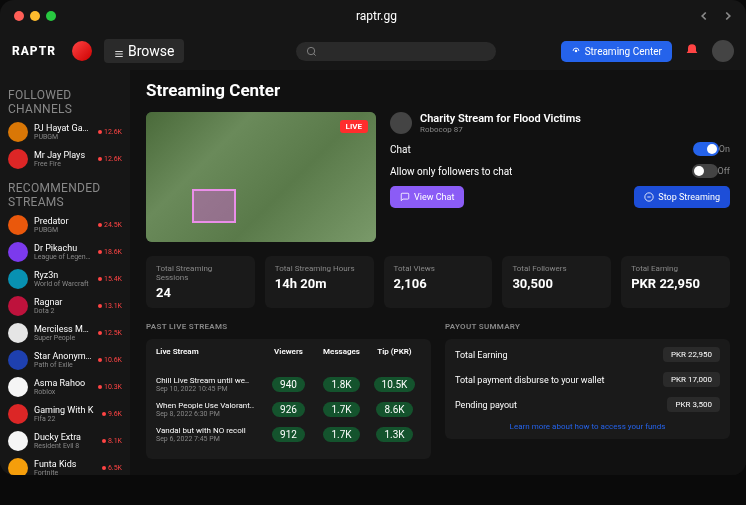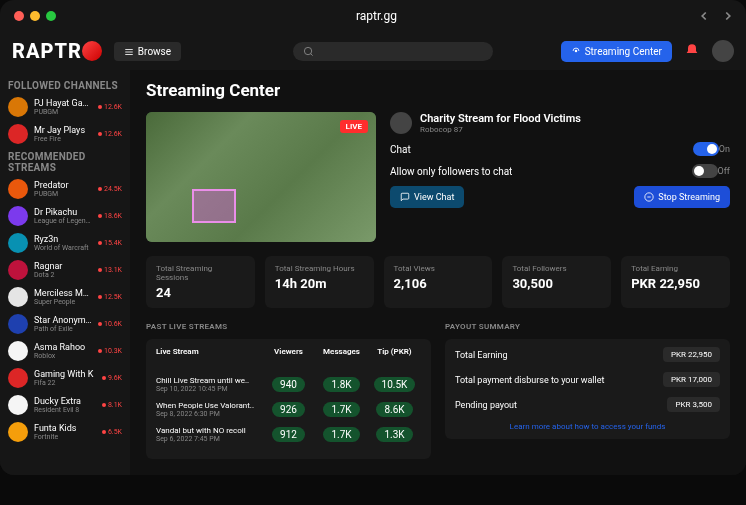--- a/index.html
+++ b/index.html
@@ -6,32 +6,32 @@
 body{background:#0a0a0a;color:#fff;width:746px;height:505px;overflow:hidden}
 .window{width:746px;height:475px;background:#161616;border-radius:14px;overflow:hidden;position:relative}
 .titlebar{height:32px;display:flex;align-items:center;padding:0 14px;gap:300px}
 .dots{display:flex;gap:6px}
 .dot{width:10px;height:10px;border-radius:50%}
 .dot.r{background:#ff5f57}.dot.y{background:#febc2e}.dot.g{background:#28c840}
 .url{color:#fff;font-size:12px;text-align:center;flex:1}
 .navarrows{display:flex;gap:10px;margin-left:auto}
 .chev{width:14px;height:14px;color:#888}
 .topbar{height:38px;display:flex;align-items:center;padding:0 12px;gap:12px;background:#161616}
-.logo{display:flex;align-items:center;gap:0;font-weight:800;font-size:20px;letter-spacing:1px}
+.logo{display:flex;align-items:center;gap:16px;font-weight:800;font-size:12px;letter-spacing:1px}
 .logoicon{width:20px;height:20px;background:linear-gradient(135deg,#ff4444,#cc0000);border-radius:50%}
-.browsebtn{background:#2a2a2a;color:#fff;border:none;padding:4px 10px;border-radius:4px;font-size:10px;display:flex;align-items:flex-end;gap:4px}
+.browsebtn{background:#2a2a2a;color:#fff;border:none;padding:4px 10px;border-radius:4px;font-size:14px;display:flex;align-items:flex-end;gap:4px}
 .search{flex:1;max-width:200px;background:#2a2a2a;border-radius:14px;padding:4px 10px;display:flex;align-items:center;gap:6px;margin-left:100px}
 .search input{background:transparent;border:none;color:#888;font-size:11px;outline:none;flex:1}
 .scbtn{background:#2563eb;color:#fff;border:none;padding:5px 10px;border-radius:5px;font-size:10px;display:flex;align-items:center;gap:4px;margin-left:auto}
 .bellicon{width:16px;height:16px;color:#ff4444}
 .avatar{width:22px;height:22px;background:#444;border-radius:50%}
 .body{display:flex;height:calc(100% - 70px)}
 .sidebar{width:130px;background:#161616;padding:6px 8px;overflow-y:auto;font-size:9px}
 .sidebar::-webkit-scrollbar{width:0}
-.shdr{color:#888;font-size:10px;font-weight:700;margin:4px 0 6px;letter-spacing:0.3px}
+.shdr{color:#888;font-size:12px;font-weight:400;margin:12px 0 6px;letter-spacing:0.3px}
 .chrow{display:flex;align-items:center;gap:6px;margin-bottom:7px}
 .chav{width:20px;height:20px;border-radius:50%;flex-shrink:0}
 .chinfo{flex:1;min-width:0}
 .chname{font-size:9px;color:#fff;white-space:nowrap;overflow:hidden;text-overflow:ellipsis}
 .chgame{font-size:7px;color:#888;white-space:nowrap;overflow:hidden;text-overflow:ellipsis}
 .chv{font-size:7px;color:#ff4444;display:flex;align-items:center;gap:2px}
 .chv::before{content:"";width:4px;height:4px;background:#ff4444;border-radius:50%}
 .main{flex:1;padding:10px 16px;overflow-y:auto;background:#111}
 .main::-webkit-scrollbar{width:0}
 .ptitle{font-size:17px;font-weight:700;margin-bottom:12px}
@@ -47,21 +47,21 @@
 .strsub{font-size:8px;color:#888}
 .ctrow{display:flex;align-items:center;justify-content:space-between;margin-bottom:8px;font-size:10px}
 .toggle{width:26px;height:14px;background:#2563eb;border-radius:7px;position:relative}
 .toggle::after{content:"";position:absolute;width:10px;height:10px;background:#fff;border-radius:50%;top:2px;right:2px}
 .toggle.off{background:#444}
 .toggle.off::after{left:2px;right:auto}
 .togglelbl{font-size:9px;color:#888;}
 .btns{display:flex;gap:8px}
 .btn{border:none;padding:6px 10px;border-radius:5px;font-size:9px;display:flex;align-items:center;gap:4px;cursor:pointer}
 .btn.g{background:#3a3a3a;color:#fff}
-.btn.b{background:#0c4a6e;color:#fff}
+.btn.b{background:#8b5cf6;color:#fff}
 .btn.r{background:#1d4ed8;color:#fff;margin-left:auto}
 .stats{display:flex;gap:10px;margin-bottom:14px}
 .stat{flex:1;background:#1a1a1a;border-radius:6px;padding:8px 10px}
 .statlbl{font-size:8px;color:#888;margin-bottom:3px}
 .statval{font-size:13px;font-weight:700}
 .cols{display:flex;gap:14px}
 .col{flex:1}
 .colhdr{font-size:8px;color:#888;font-weight:600;margin-bottom:8px;letter-spacing:0.3px}
 .tablebox{background:#1a1a1a;border-radius:6px;padding:8px 10px}
 .thdr{display:flex;font-size:8px;font-weight:600;margin-bottom:20px}

